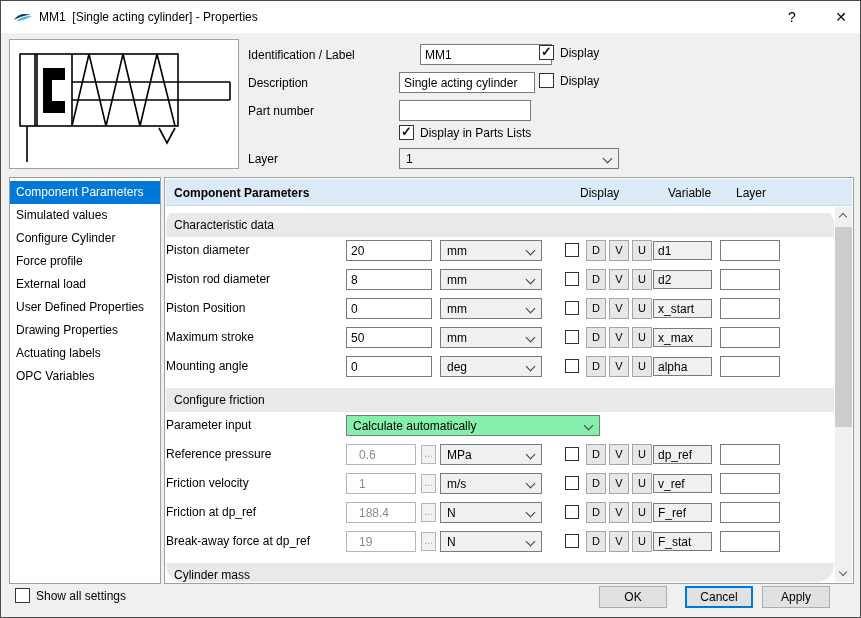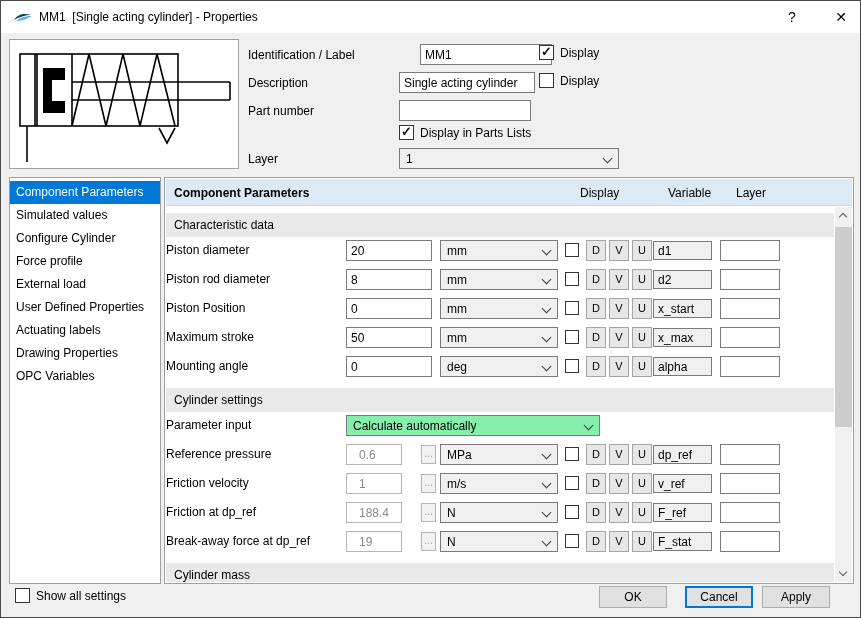--- a/index.html
+++ b/index.html
@@ -45,35 +45,35 @@
 
   
   .panel { position: absolute; left: 163px; top: 176px; width: 690px; height: 407px;
       background: #fff; border: 1px solid #a0a0a0; }
   .panel-header { position: absolute; left: 1px; right: 1px; top: 1px; height: 27px;
       background: #dce9f7; border-bottom: 1px solid #c8d8ec; }
   .panel-header .panel-title { position: absolute; left: 8px; top: 7px; font-weight: bold; }
   .col-head { position: absolute; top: 7px; }
   .col-display { left: 414px; } .col-variable { left: 502px; } .col-alias { left: 570px; }
 
-  .panel-content { position: absolute; left: 1px; top: 29px; right: 19px; bottom: 1px; overflow: hidden; }
+  .panel-content { position: absolute; left: 1px; top: 29px; right: 19px; bottom: 1px; overflow: hidden; border-radius: 17px; }
   .section-header { height: 24px; line-height: 24px; background: #e9e9e9; padding-left: 8px;
       margin-top: 6px; }
 
   .param-row { position: relative; height: 29px; }
   .row-label { position: absolute; left: 0; top: 6px; width: 174px; text-align: left; }
   .value-input { position: absolute; left: 180px; top: 3px; width: 86px; height: 21px;
       border: 1px solid #7a7a7a; background: #fff; font-family: "Liberation Sans", sans-serif;
       font-size: 12px; padding: 0 4px; }
   .ellipsis-btn { display: none; position: absolute; left: 255px; top: 4px; width: 15px; height: 19px;
       border: 1px solid #b5b5b5; background: #f2f2f2; color: #a5a5a5; font-size: 10px;
       line-height: 15px; text-align: center; cursor: pointer; }
   .param-row.locked .ellipsis-btn { display: block; }
-  .param-row.locked .value-input { width: 56px; color: #8a8a8a; border-color: #b5b5b5; padding-left: 12px; }
-  .unit-dd { left: 274px; top: 3px; width: 118px; }
+  .param-row.locked .value-input { width: 70px; color: #8a8a8a; border-color: #b5b5b5; padding-left: 12px; }
+  .unit-dd { left: 274px; top: 3px; width: 102px; }
   .row-check { position: absolute; left: 399px; top: 6px; width: 14px; height: 14px; }
   .dvu-btn { position: absolute; top: 3px; width: 20px; height: 21px; background: #e7e7e7;
       border: 1px solid #a5a5a5; text-align: center; line-height: 19px; font-size: 11px; cursor: pointer; }
   .dvu-d { left: 420px; } .dvu-v { left: 443px; } .dvu-u { left: 466px; }
   .var-field { position: absolute; left: 487px; top: 4px; width: 59px; height: 19px;
       background: #f0f0f0; border: 1px solid #7a7a7a; padding: 2px 4px; overflow: hidden; }
   .alias-input { position: absolute; left: 554px; top: 3px; width: 60px; height: 21px;
       border: 1px solid #7a7a7a; background: #fff; font-family: "Liberation Sans", sans-serif; font-size: 12px; }
   .pi-dd { left: 180px; top: 3px; width: 254px; }
 
@@ -156,22 +156,22 @@
     <span class="chev"></span>
   </div>
 
   <div class="sidebar" id="sidebar-list">
       <div class="side-item selected">Component Parameters</div>
       <div class="side-item">Simulated values</div>
       <div class="side-item">Configure Cylinder</div>
       <div class="side-item">Force profile</div>
       <div class="side-item">External load</div>
       <div class="side-item">User Defined Properties</div>
+      <div class="side-item">Drawing Properties</div>
       <div class="side-item">Actuating labels</div>
-      <div class="side-item">Drawing Properties</div>
       <div class="side-item">OPC Variables</div>
     </div>
 
   <div class="panel">
     <div class="panel-header">
       <span class="panel-title">Component Parameters</span>
       <span class="col-head col-display">Display</span>
       <span class="col-head col-variable">Variable</span>
       <span class="col-head col-alias">Layer</span>
     </div>
@@ -253,21 +253,21 @@
     </div>
     <span class="checkbox row-check"></span>
     <div class="dvu-btn dvu-d">D</div>
     <div class="dvu-btn dvu-v">V</div>
     <div class="dvu-btn dvu-u">U</div>
     <div class="var-field">alpha</div>
     <input class="alias-input" value="" style="">
   </div>
 </div>
 
-      <div class="section-header">Cylinder settings</div>
+      <div class="section-header">Configure friction</div>
       <div class="param-row">
         <span class="row-label">Parameter input</span>
         <div class="dropdown white pi-dd">
           <span>Calculate automatically</span>
           <span class="chev"></span>
         </div>
       </div>
       <div>
   <div class="param-row locked">
     <span class="row-label">Reference pressure</span>

